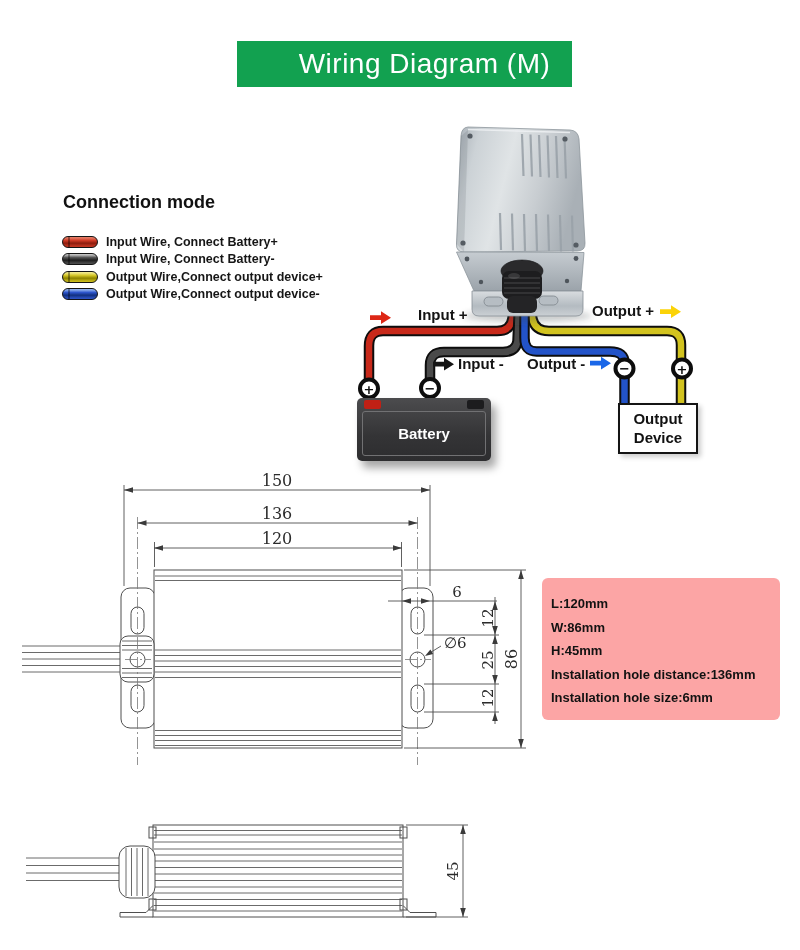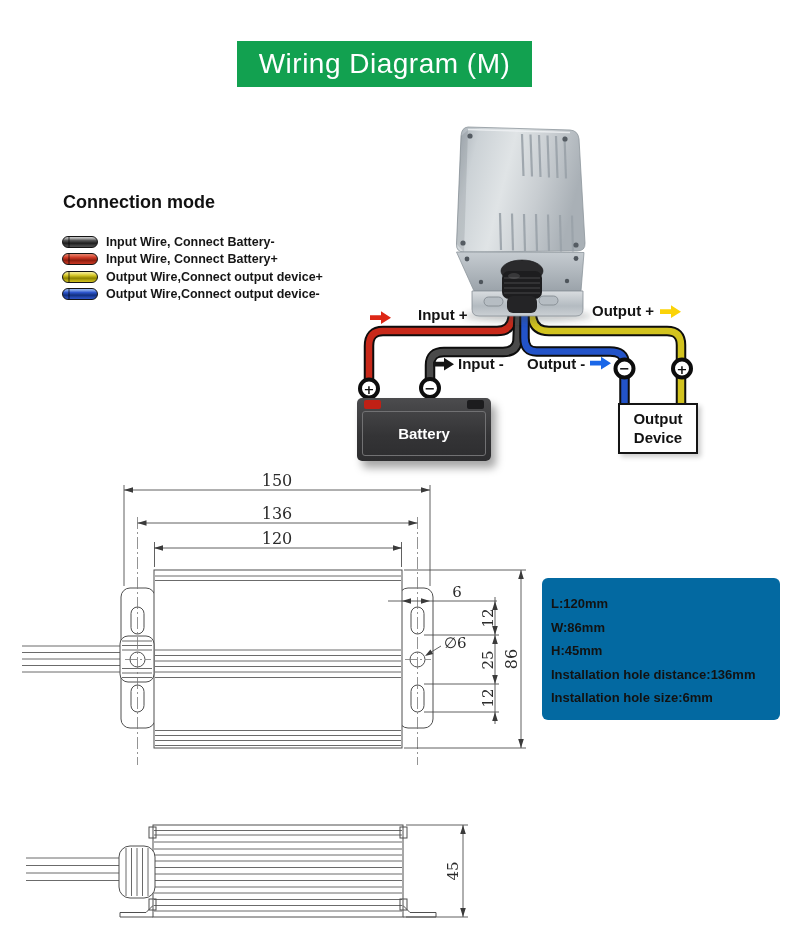--- a/index.html
+++ b/index.html
@@ -2,21 +2,21 @@
 <html><head>
 <meta charset="utf-8">
 <style>
   html,body{margin:0;padding:0;background:#fff;}
   .page{position:relative;width:800px;height:950px;background:#ffffff;overflow:hidden;
         font-family:"Liberation Sans",sans-serif;}
   .layer{position:absolute;left:0;top:0;width:800px;height:950px;}
 
   
   .banner{position:absolute;left:237px;top:41px;width:295px;height:46px;background:#12a150;
-          display:flex;align-items:center;justify-content:center;}
+          display:flex;align-items:center;justify-content:center;padding-left:40px;}
   .banner span{color:#ffffff;font-size:28px;letter-spacing:0.5px;}
 
   
   .conn-heading{position:absolute;left:63px;top:192px;font-size:18px;font-weight:bold;color:#111;}
   .legend{position:absolute;left:62px;top:233px;}
   .legend-row{display:flex;align-items:center;height:17.5px;}
   .swatch{width:36px;height:12px;border:1.6px solid #141414;border-radius:6px;
           box-sizing:border-box;position:relative;flex:0 0 auto;}
   .swatch::after{content:"";position:absolute;left:5px;top:0;bottom:0;width:1.5px;background:rgba(0,0,0,.35);}
   .sw-red{background:linear-gradient(180deg,#e57a63 8%,#cf3a26 35%,#8d1d0e 62%,#c13420 92%);}
@@ -43,21 +43,21 @@
   .batt-term.pos{left:7px;background:#c02015;}
   .batt-term.neg{right:7px;background:#1c1c1e;}
 
   
   .output-device{position:absolute;left:618px;top:403px;width:80px;height:51px;background:#fff;
                  border:2px solid #141414;box-sizing:border-box;box-shadow:3px 3px 5px rgba(0,0,0,.2);
                  display:flex;align-items:center;justify-content:center;text-align:center;}
   .output-device span{font-size:15px;font-weight:bold;color:#111;line-height:1.25;width:56px;}
 
   
-  .spec-box{position:absolute;left:542px;top:578px;width:238px;height:142px;background:#0369a1;
+  .spec-box{position:absolute;left:542px;top:578px;width:238px;height:142px;background:#fca5a5;
             border-radius:6px;box-sizing:border-box;padding:14px 0 0 9px;}
   .spec-line{font-size:13px;font-weight:bold;color:#121212;line-height:23.5px;white-space:nowrap;}
 
   
   .cad{stroke:#4f4f4f;stroke-width:1;fill:none;}
   .cadw{stroke:#4f4f4f;stroke-width:1;fill:#fff;}
   .rib{stroke:#5a5a5a;stroke-width:0.9;fill:none;}
   .cl{stroke:#787878;stroke-width:0.8;fill:none;stroke-dasharray:12 3 2 3;}
   .dim{stroke:#4f4f4f;stroke-width:0.9;fill:none;}
   .ah{fill:#3a3a3a;stroke:none;}
@@ -348,26 +348,26 @@
   </svg>
 
   <div class="banner">
     <span>Wiring Diagram (M)</span>
   </div>
 
   <div class="conn-heading">Connection mode</div>
 
   <div class="legend">
     <div class="legend-row">
+      <span class="swatch sw-red"></span>
+      <span class="legend-label">Input Wire, Connect Battery+</span>
+    </div>
+    <div class="legend-row">
       <span class="swatch sw-black"></span>
       <span class="legend-label">Input Wire, Connect Battery-</span>
-    </div>
-    <div class="legend-row">
-      <span class="swatch sw-red"></span>
-      <span class="legend-label">Input Wire, Connect Battery+</span>
     </div>
     <div class="legend-row">
       <span class="swatch sw-yellow"></span>
       <span class="legend-label">Output Wire,Connect output device+</span>
     </div>
     <div class="legend-row">
       <span class="swatch sw-blue"></span>
       <span class="legend-label">Output Wire,Connect output device-</span>
     </div>
   </div>

